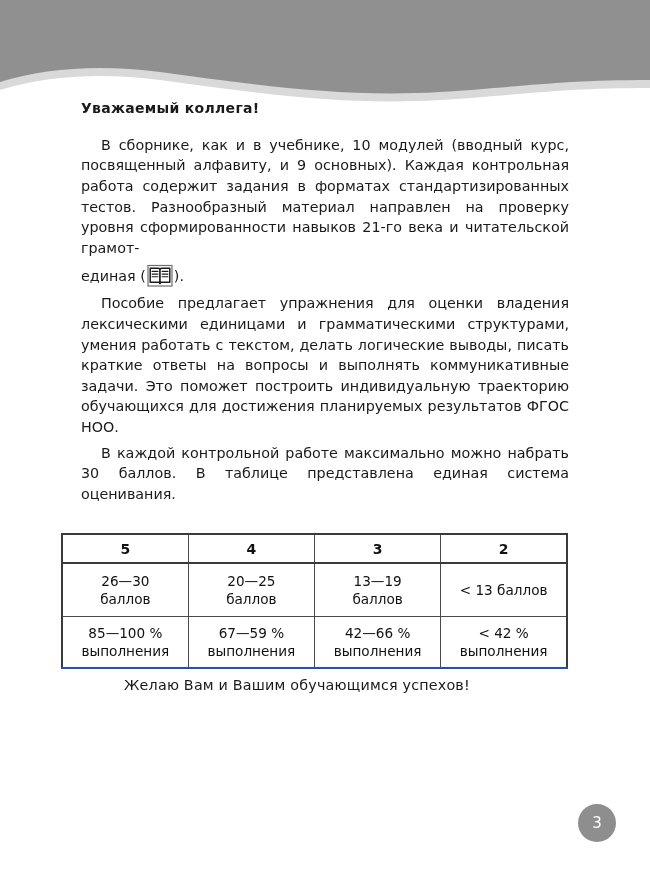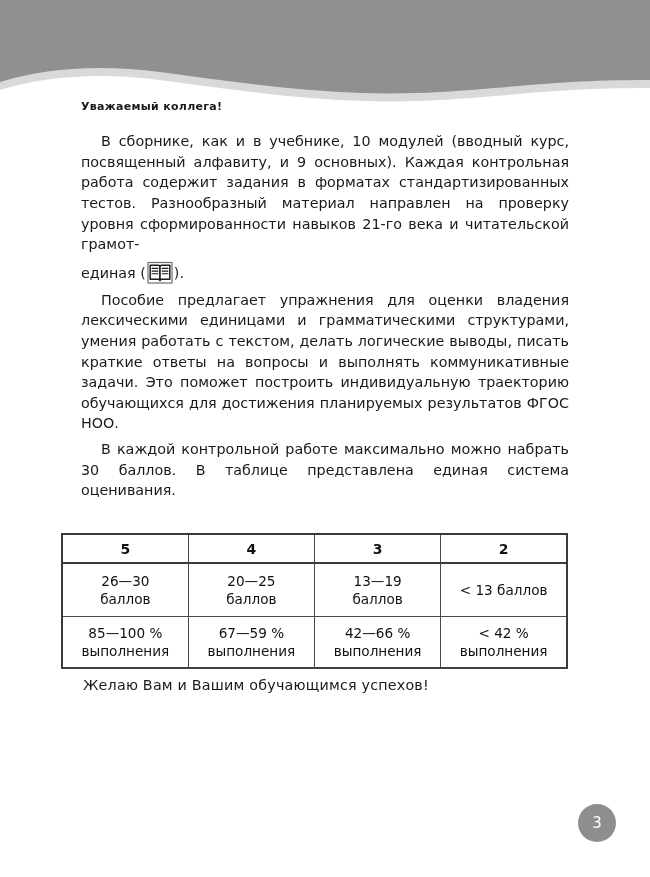--- a/index.html
+++ b/index.html
@@ -29,21 +29,21 @@
 
   
   #page-body {
     position: absolute;
     left: 81px;
     top: 100px;
     width: 488px;
   }
 
   .doc-heading {
-    font-size: 11px;
+    font-size: 14px;
     font-weight: bold;
     letter-spacing: 0.3px;
     margin: 0 0 18px 0;
     line-height: 1.2;
   }
 
   p.para {
     margin: 0;
     font-size: 14.3px;
     line-height: 20.6px;
@@ -93,36 +93,36 @@
     padding: 2px;
     border-bottom: 2px solid #3a3a3a;
   }
   table.grade-table tr.body-row td { height: 46px; }
   table.grade-table tr.body-row.last td { height: 44px; }
 
   
   table.grade-table tr td:first-child { border-left: 2px solid #3a3a3a; }
   table.grade-table tr td:last-child  { border-right: 2px solid #3a3a3a; }
   table.grade-table tr:first-child td { border-top: 2px solid #3a3a3a; }
-  table.grade-table tr:last-child td  { border-bottom: 2px solid #404040; }
+  table.grade-table tr:last-child td  { border-bottom: 2px solid #1d4ed8; }
 
   .cell-l1 { display: block; }
   .cell-l2 { display: block; }
 
   
   #closing {
     position: absolute;
     left: 83px;
     top: 675px;
     width: 490px;
     font-size: 14.3px;
     line-height: 21px;
     letter-spacing: 0.2px;
   }
-  #closing .line { display: block; white-space: pre; }
+  #closing .line { display: block; white-space: pre; margin-left: 41px; }
 
   
   #page-badge {
     position: absolute;
     left: 578px;
     top: 804px;
     width: 38px;
     height: 38px;
     border-radius: 50%;
     background: #8e8e8e;

